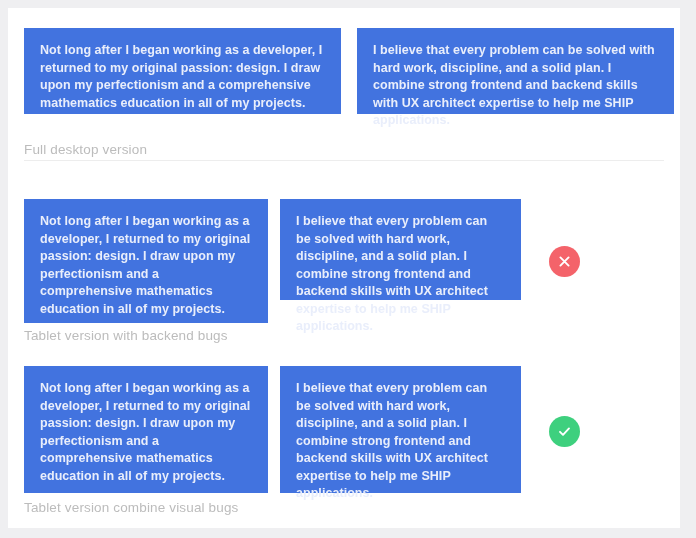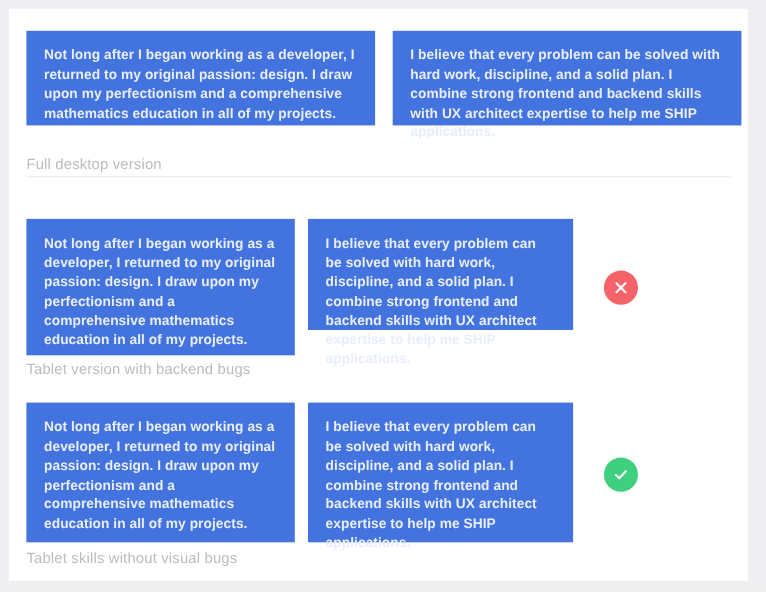--- a/index.html
+++ b/index.html
@@ -142,16 +142,16 @@
       </div>
       <div class="card" id="ok-card-2">
         <p>I believe that every problem can be solved with hard work, discipline, and a solid plan. I combine strong frontend and backend skills with UX architect expertise to help me SHIP applications.</p>
       </div>
     </div>
     <div class="status-icon pass" id="ok-icon">
       <svg width="17" height="17" viewBox="0 0 17 17" aria-hidden="true">
         <path d="M4 8.8 L7 11.8 L13 5.4" stroke="#ffffff" stroke-width="1.9" stroke-linecap="round" stroke-linejoin="round" fill="none"></path>
       </svg>
     </div>
-    <div class="section-label" id="ok-label">Tablet skills without visual bugs</div>
+    <div class="section-label" id="ok-label">Tablet version combine visual bugs</div>
   </div>
 
 </div>
 
 </body></html>

